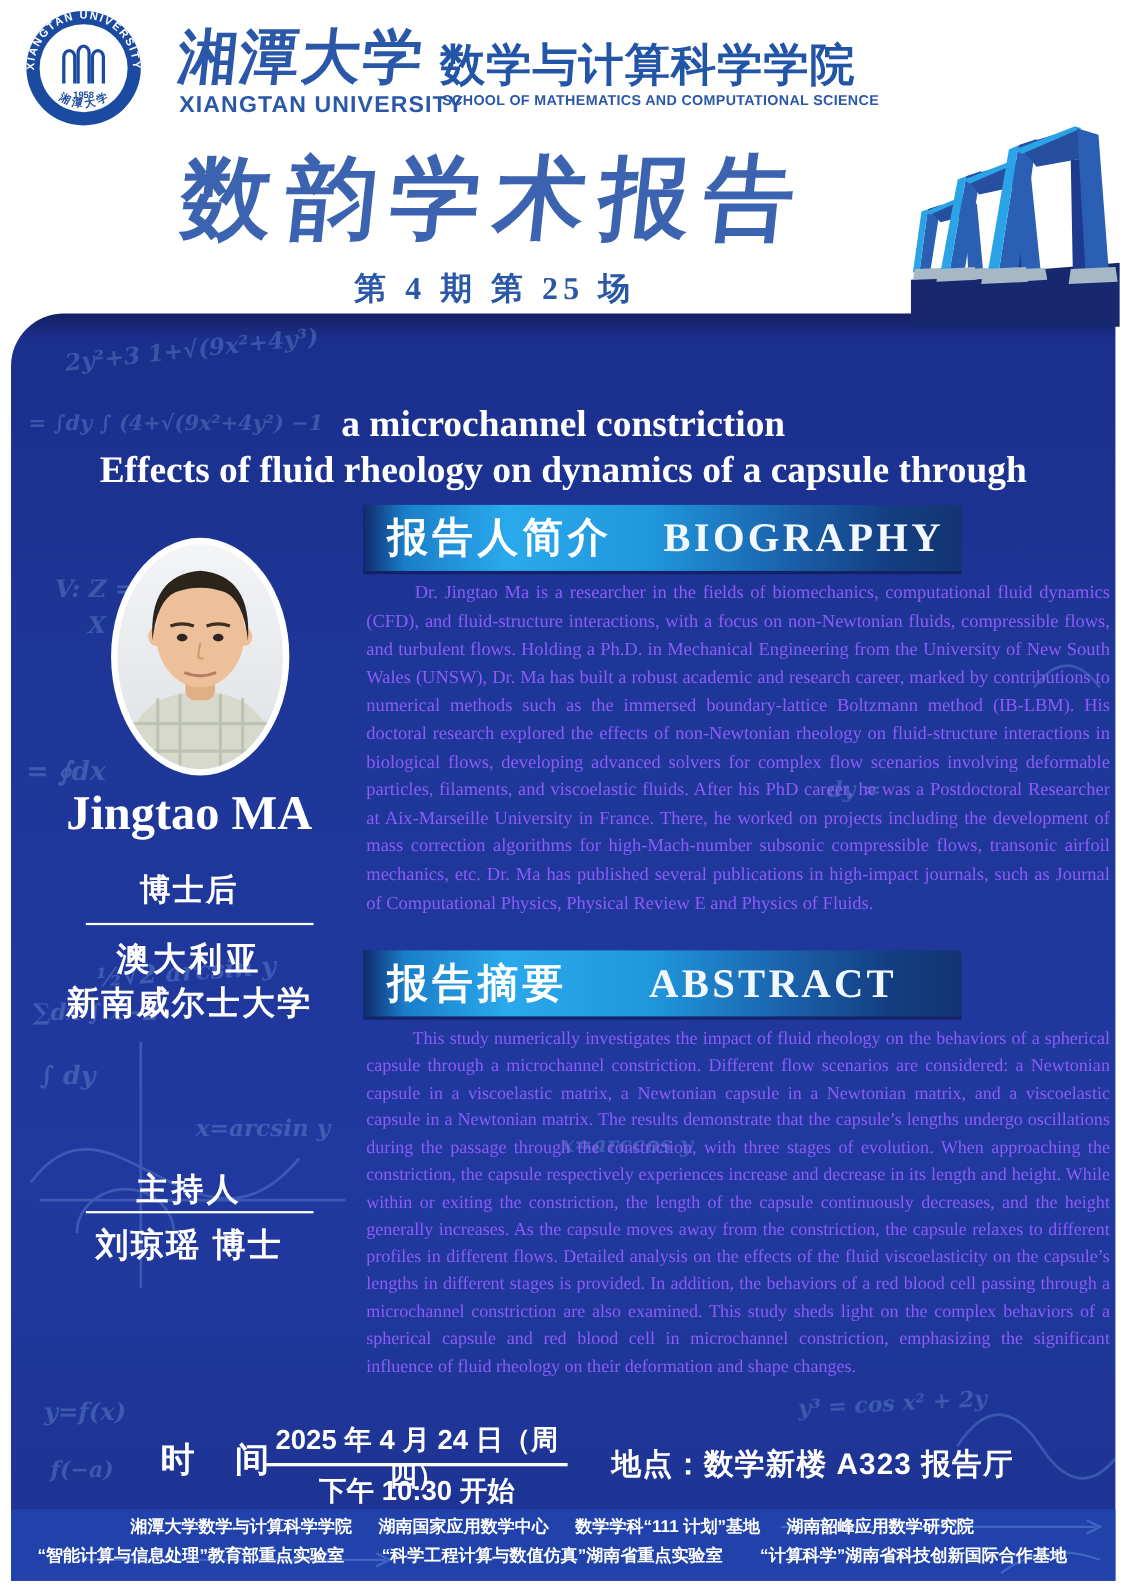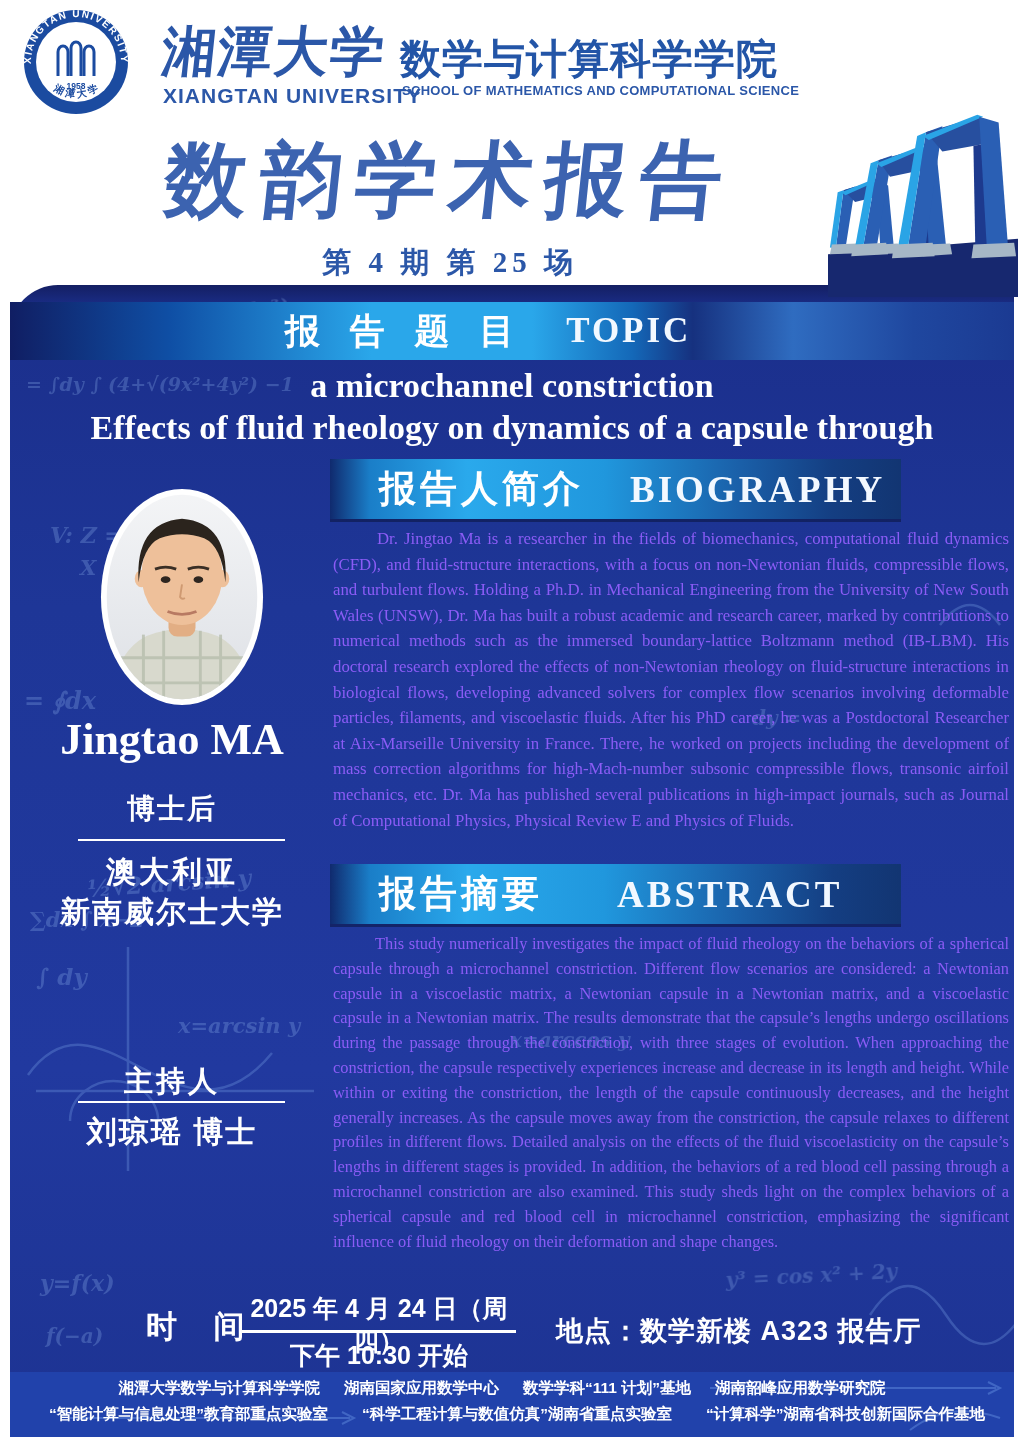--- a/index.html
+++ b/index.html
@@ -30,21 +30,21 @@
 
   
   .topic-banner{position:absolute;left:10px;top:302px;width:1004px;height:58px;z-index:4;
     background:linear-gradient(90deg,#101e63 0%,#0f4fa5 16%,#2aa7ea 36%,#2aa7ea 52%,#1468b8 62%,#16317f 68%,#2f6cc0 78%,#1f479f 90%,#1b3a92 100%);
     display:flex;align-items:center;}
   .topic-banner .cn{margin-left:275px;font-size:35px;font-weight:900;color:#fff;letter-spacing:10px;}
   .topic-banner .en{margin-left:42px;font-family:"Liberation Serif",serif;font-size:35px;font-weight:700;color:#f2f8ff;letter-spacing:3px;}
 
   .sec-banner{position:absolute;left:330px;width:544px;height:60px;z-index:4;display:flex;align-items:center;
     background:linear-gradient(90deg,#102a6e 0%,#1a7ec8 7%,#2aa9ec 24%,#2097dd 48%,#1a5fa8 72%,#143e82 88%,#123572 100%);
-    box-shadow:0 3px 0 rgba(8,16,52,.5);padding-left:27px;}
+    box-shadow:0 3px 0 rgba(8,16,52,.5);}
   .sec-banner .cn{margin-left:22px;font-size:37px;font-weight:900;color:#fff;letter-spacing:4px;}
   .sec-banner .en{font-family:"Liberation Serif",serif;font-size:37px;font-weight:700;color:#f2f8ff;letter-spacing:3px;}
   .bio-banner{top:459px;}
   .abs-banner{top:864px;}
   .bio-banner .en{margin-left:46px;}
   .abs-banner .en{margin-left:74px;}
 
   .topic-title{position:absolute;left:10px;top:365px;width:1004px;z-index:4;text-align:center;
     font-family:"Liberation Serif",serif;font-weight:700;color:#ffffff;font-size:34px;line-height:42px;}
 
@@ -73,21 +73,21 @@
   .time-rule{position:absolute;left:242px;top:1330px;width:274px;height:3px;background:#fff;z-index:4;}
   .time-start{position:absolute;left:238px;top:1339px;width:282px;z-index:4;text-align:center;color:#fff;font-size:25px;font-weight:900;}
   .location{position:absolute;left:556px;top:1313px;z-index:4;color:#fff;font-size:27px;font-weight:900;letter-spacing:1px;}
 
   
   .footer-band{position:absolute;left:10px;top:1372px;width:1004px;height:65px;z-index:3;background:#2142ab;overflow:hidden;}
   .footer-deco{position:absolute;left:0;top:0;width:100%;height:100%;}
   .f-line{position:absolute;left:0;width:1004px;display:flex;justify-content:center;gap:24px;z-index:4;
           color:#fff;font-size:15.5px;font-weight:900;}
   .f-line1{top:1378px;}
-  .f-line2{top:1404px;gap:34px;padding-left:15px;}
+  .f-line2{top:1404px;gap:34px;}
 </style>
 </head>
 <body>
 
 <div class="poster">
 
   <svg class="seal" viewBox="0 0 120 112">
     <circle cx="60" cy="56" r="52" fill="#1b4ba0"></circle>
     <circle cx="60" cy="56" r="40" fill="#ffffff"></circle>
     <defs>
@@ -167,24 +167,20 @@
     <polygon points="101,30 118,24 100,152 82,152" fill="#2a5fb4"></polygon>
     <polygon points="92,34 101,30 82,152 72,150" fill="#2aa4e6"></polygon>
     <polygon points="101,30 156,14 174,40 118,50" fill="#274f9f"></polygon>
     <polygon points="98,34 154,12 160,14 104,38" fill="#2aa4e6"></polygon>
     <polygon points="150,44 164,42 170,152 152,152" fill="#1d3a8e"></polygon>
     <polygon points="156,14 176,20 186,152 164,152" fill="#2a5fb4"></polygon>
     <polygon points="68,146 108,144 110,158 66,160" fill="#a6b7c6"></polygon>
     <polygon points="150,146 192,144 194,158 148,160" fill="#a6b7c6"></polygon>
   </svg>
 
-  <div class="topic-banner">
-    <span class="cn">报 告 题 目</span>
-    <span class="en">TOPIC</span>
-  </div>
   <div class="topic-title">
     <div>a microchannel constriction</div>
     <div>Effects of fluid rheology on dynamics of a capsule through</div>
   </div>
 
   <div class="sec-banner bio-banner">
     <span class="cn">报告人简介</span>
     <span class="en">BIOGRAPHY</span>
   </div>
   <div class="body-text bio-text">Dr. Jingtao Ma is a researcher in the fields of biomechanics, computational fluid dynamics (CFD), and fluid-structure interactions, with a focus on non-Newtonian fluids, compressible flows, and turbulent flows. Holding a Ph.D. in Mechanical Engineering from the University of New South Wales (UNSW), Dr. Ma has built a robust academic and research career, marked by contributions to numerical methods such as the immersed boundary-lattice Boltzmann method (IB-LBM). His doctoral research explored the effects of non-Newtonian rheology on fluid-structure interactions in biological flows, developing advanced solvers for complex flow scenarios involving deformable particles, filaments, and viscoelastic fluids. After his PhD career, he was a Postdoctoral Researcher at Aix-Marseille University in France. There, he worked on projects including the development of mass correction algorithms for high-Mach-number subsonic compressible flows, transonic airfoil mechanics, etc. Dr. Ma has published several publications in high-impact journals, such as Journal of Computational Physics, Physical Review E and Physics of Fluids.</div>

